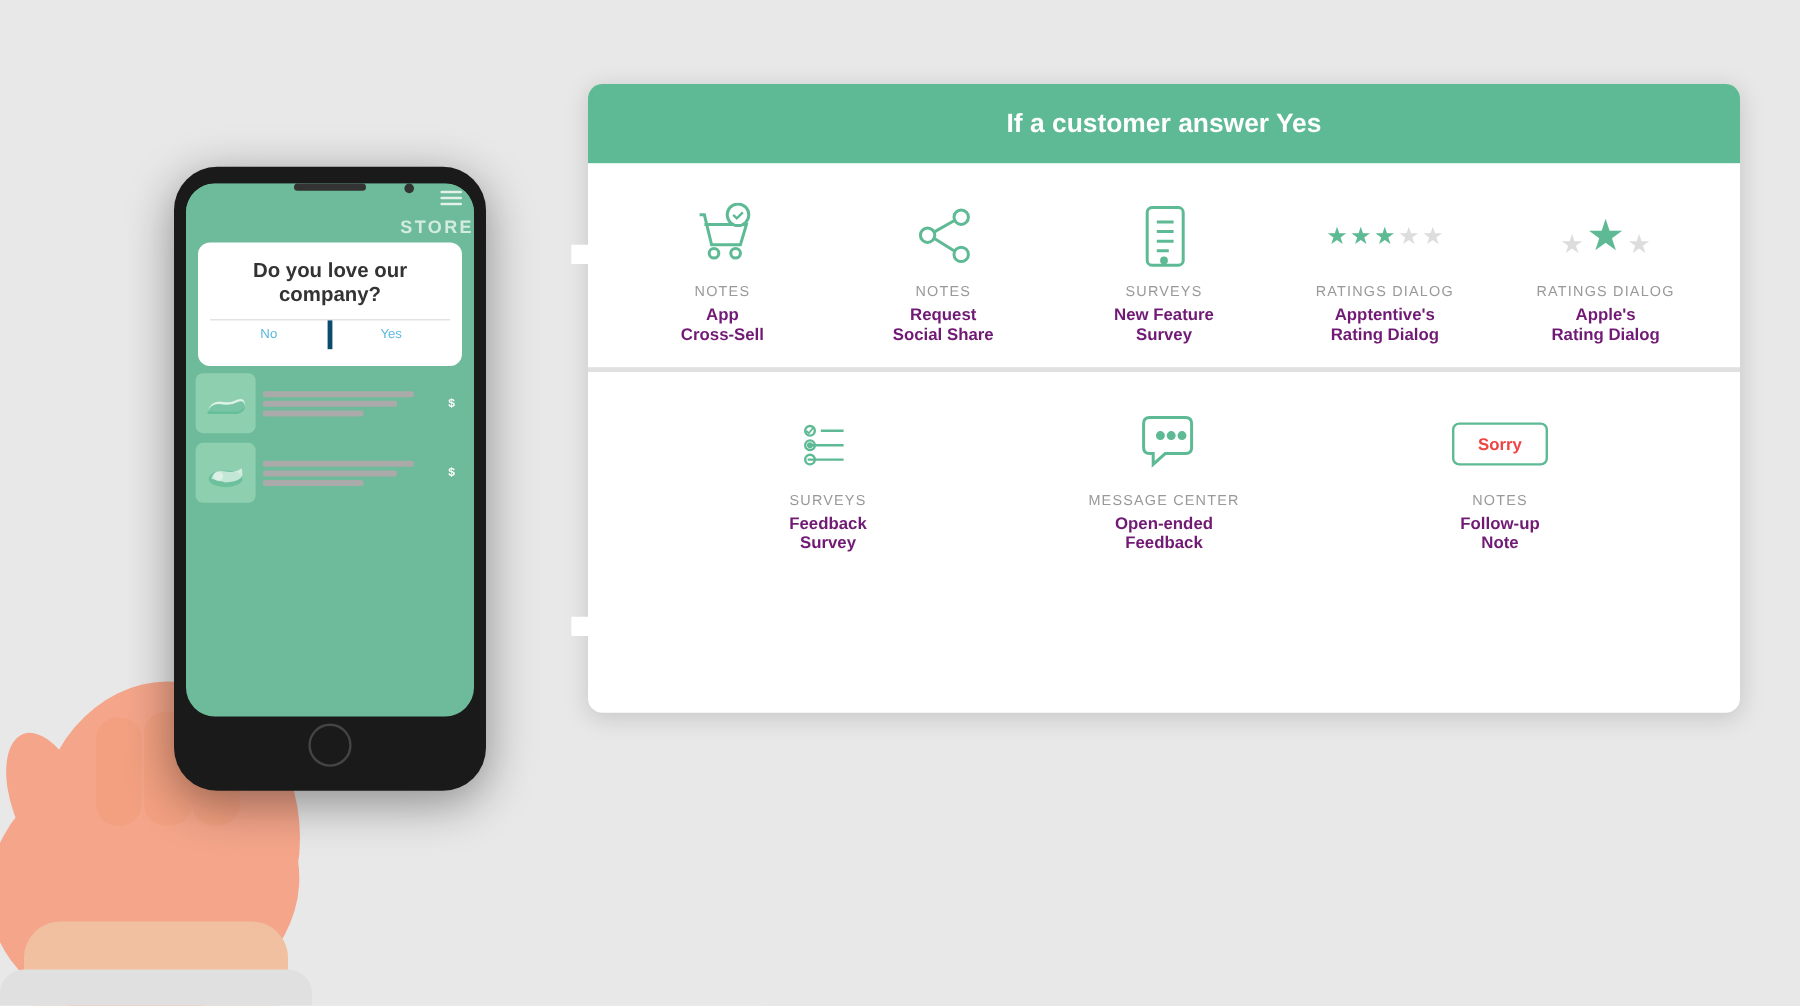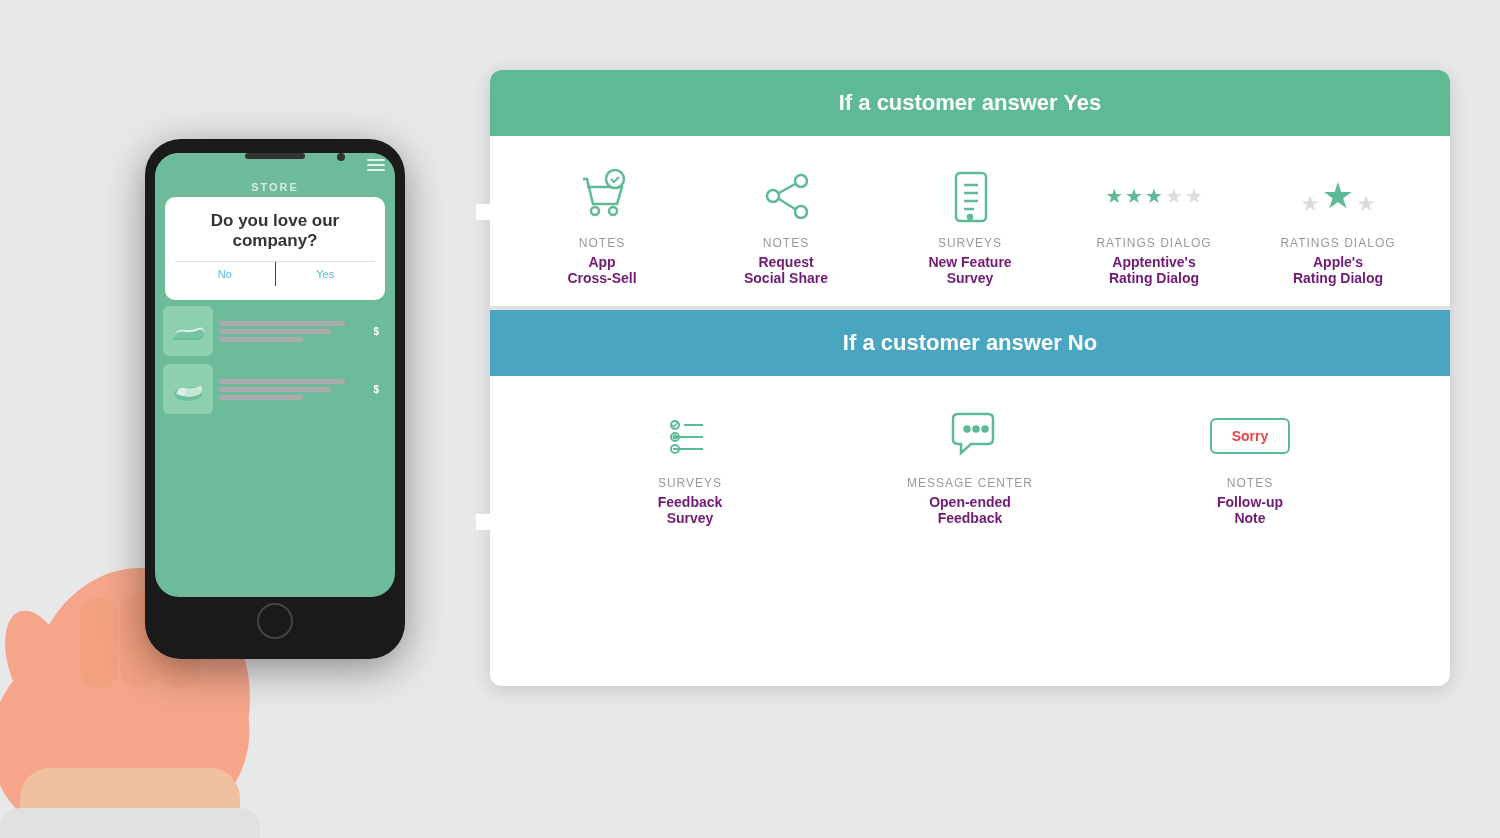--- a/index.html
+++ b/index.html
@@ -95,23 +95,23 @@
       gap: 3px;
     }
     .hamburger-icon span {
       display: block;
       width: 18px;
       height: 2px;
       background: rgba(255,255,255,0.8);
       border-radius: 1px;
     }
     .store-label {
-      text-align: center;
+      text-align: right;
       color: rgba(255,255,255,0.7);
-      font-size: 11px;
+      font-size: 15px;
       font-weight: bold;
       letter-spacing: 2px;
       padding: 4px 0;
     }
     
     .phone-dialog {
       background: white;
       margin: 0 10px;
       border-radius: 10px;
       padding: 14px 10px;
@@ -129,21 +129,21 @@
     }
     .dialog-btn {
       flex: 1;
       padding: 6px 0;
       font-size: 11px;
       color: #5bb8e0;
       text-align: center;
       cursor: pointer;
     }
     .dialog-btn:first-child {
-      border-right: 1px solid #0c4a6e;
+      border-right: 4px solid #0c4a6e;
     }
     .dialog-btn.yes {
       color: #5bb8e0;
     }
     
     .product-list {
       flex: 1;
       padding: 6px 8px;
       display: flex;
       flex-direction: column;
@@ -194,21 +194,21 @@
       margin: 6px auto;
       border: 2px solid #444;
     }
 
     
     .main-content {
       position: absolute;
       left: 490px;
       top: 70px;
       width: 960px;
-      height: 616px;
+      height: 524px;
       background: white;
       border-radius: 12px;
       overflow: hidden;
       box-shadow: 0 4px 20px rgba(0,0,0,0.15);
     }
 
     
     .section-header {
       padding: 20px;
       text-align: center;
@@ -475,23 +475,20 @@
           </div>
         </div>
         <div class="item-category">RATINGS DIALOG</div>
         <div class="item-name">Apple's<br>Rating Dialog</div>
       </div>
 
     </div>
 
     <div class="section-divider"></div>
 
-    <div class="section-header no-section">
-      <h2>If a customer answer No</h2>
-    </div>
 
     <div class="no-items">
 
       <div class="feature-item">
         <div class="item-icon">
           <svg width="50" height="55" viewBox="0 0 50 55">
             <g fill="none" stroke="#5eba94" stroke-width="2">
               <circle cx="10" cy="16" r="4"></circle>
               <line x1="19" y1="16" x2="38" y2="16"></line>
               <line x1="8" y1="28" x2="38" y2="28"></line>

